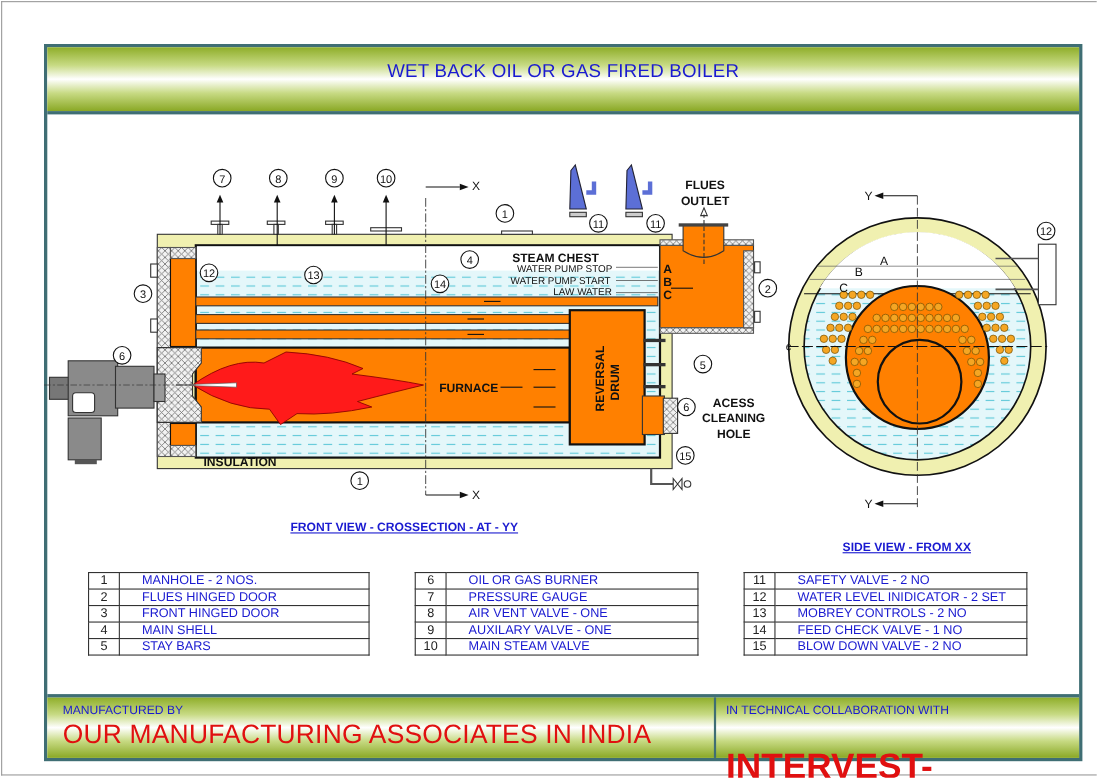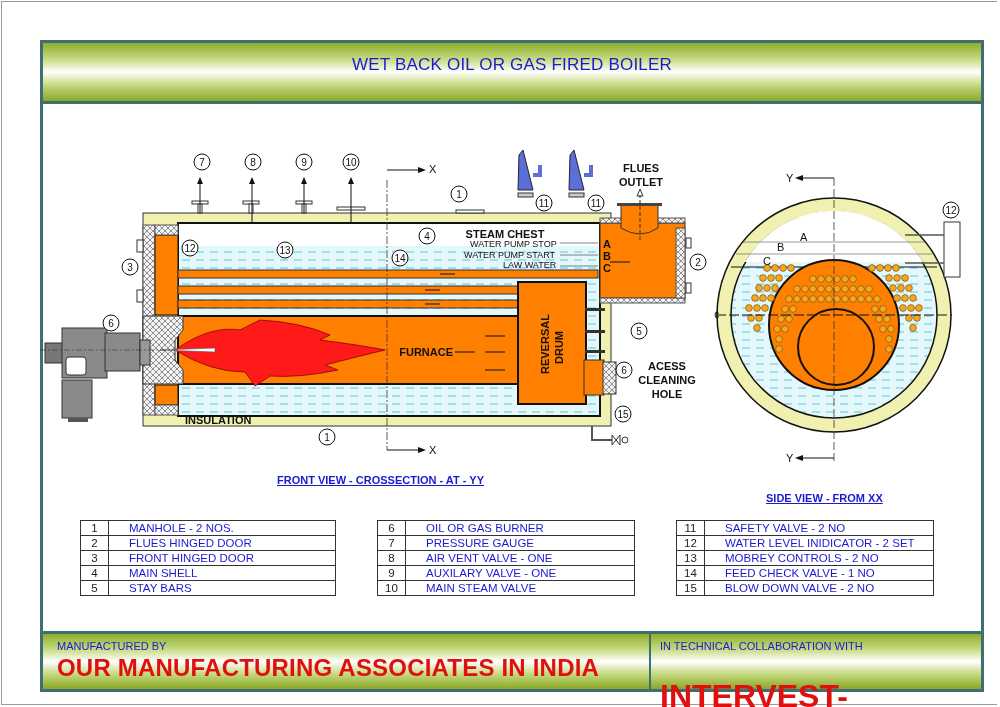--- a/index.html
+++ b/index.html
@@ -5,21 +5,21 @@
   html, body { margin:0; padding:0; background:#ffffff; }
   body { width:1000px; height:707px; position:relative; overflow:hidden; font-family:"Liberation Sans", sans-serif; }
   .page-border { position:absolute; left:1px; top:1px; width:996px; height:704px; border:1px solid #9a9a9a; border-right:none; box-sizing:border-box; }
   .frame { position:absolute; left:40px; top:40px; width:944px; height:652px; border:3px solid #3f6e74; box-sizing:border-box; background:#fff; }
   .band { position:absolute; left:0; width:100%; background:linear-gradient(to bottom,#8fae2a 0%,#c7da83 28%,#ffffff 50%,#c7da83 72%,#8aa825 100%); box-sizing:border-box; }
   .title-band { top:0; height:61px; border-bottom:3px solid #3f6e74; }
   .title-text { position:absolute; left:0; right:0; top:12px; text-align:center; color:#1a1ad0; font-size:17px; letter-spacing:0.2px; }
   .footer-band { bottom:0; height:58px; border-top:3px solid #3f6e74; }
   .footer-divider { position:absolute; left:606px; top:0; bottom:0; border-left:2px solid #3f6e74; }
   .mfg-label { position:absolute; left:14px; top:6px; font-size:11px; color:#1a1ad0; }
-  .mfg-name { position:absolute; left:14px; top:20px; font-size:24px; font-weight:bold; color:#e01010; letter-spacing:0.2px; }
+  .mfg-name { position:absolute; left:14px; top:20px; font-size:24px; font-weight:normal; color:#e01010; letter-spacing:0.2px; }
   .collab-label { position:absolute; left:617px; top:6px; font-size:11px; color:#1a1ad0; }
   .collab-name { position:absolute; left:617px; top:20px; font-size:32px; font-weight:bold; color:#e01010;margin-top:24px; }
   .diagram { position:absolute; left:0; top:0; }
   .caption { position:absolute; font-size:11px; font-weight:bold; color:#1a1ad0; text-decoration:underline; }
   table.legend { position:absolute; border-collapse:collapse; font-size:11.5px; }
   table.legend td { border:1px solid #333; height:14px; padding:0; line-height:14px; }
   table.legend td.num { text-align:center; color:#222; width:27px; }
   table.legend td.desc { color:#1a1ad0; padding-left:20px; }
   .svgtxt { font-family:"Liberation Sans", sans-serif; }
 </style>
@@ -341,21 +341,21 @@
   <g class="svgtxt" font-size="11" fill="#111">
     <text x="800" y="241">A</text>
     <text x="777" y="251">B</text>
     <text x="763" y="265">C</text>
     <text x="786" y="182">Y</text>
     <text x="786" y="462">Y</text>
     <text x="714" y="319" font-size="10">¢</text>
   </g>
 </svg>
 
-<div class="caption" style="left:277px;top:474px;">FRONT VIEW - CROSSECTION - AT - YY</div>
+<div class="caption" style="left:264px;top:474px;">FRONT VIEW - CROSSECTION - AT - YY</div>
 <div class="caption" style="left:766px;top:492px;text-decoration:underline;">SIDE VIEW - FROM  XX</div>
 
 <table class="legend" style="left:80px;top:520px;width:256px;">
   <tbody id="legend1">
       <tr>
         <td class="num">1</td>
         <td class="desc">MANHOLE - 2 NOS.</td>
       </tr>
       <tr>
         <td class="num">2</td>

